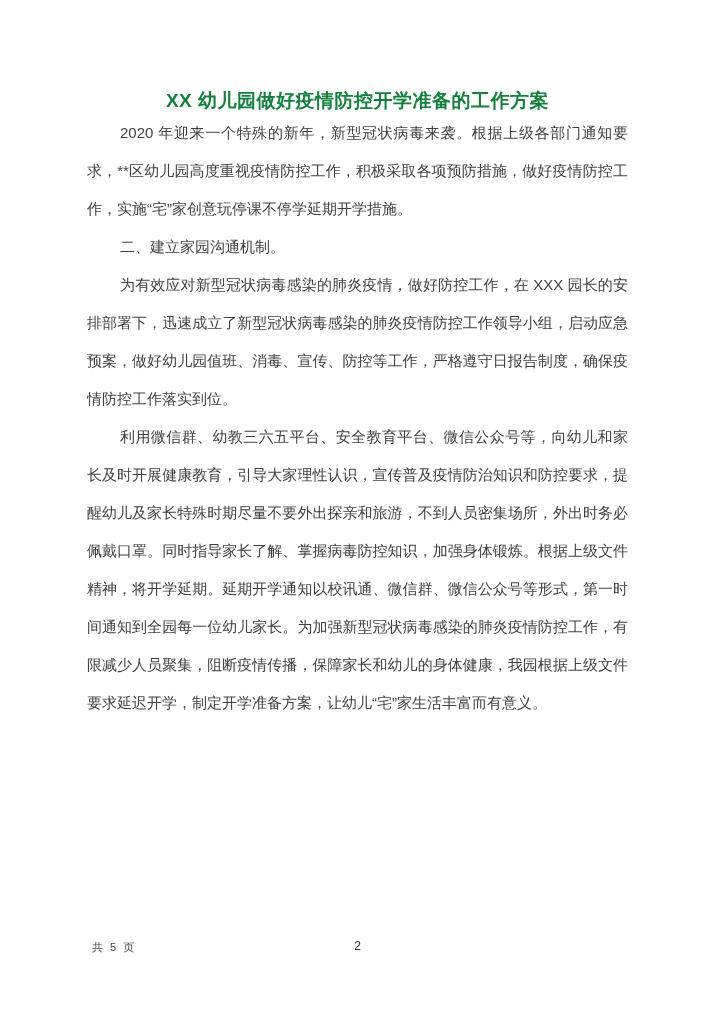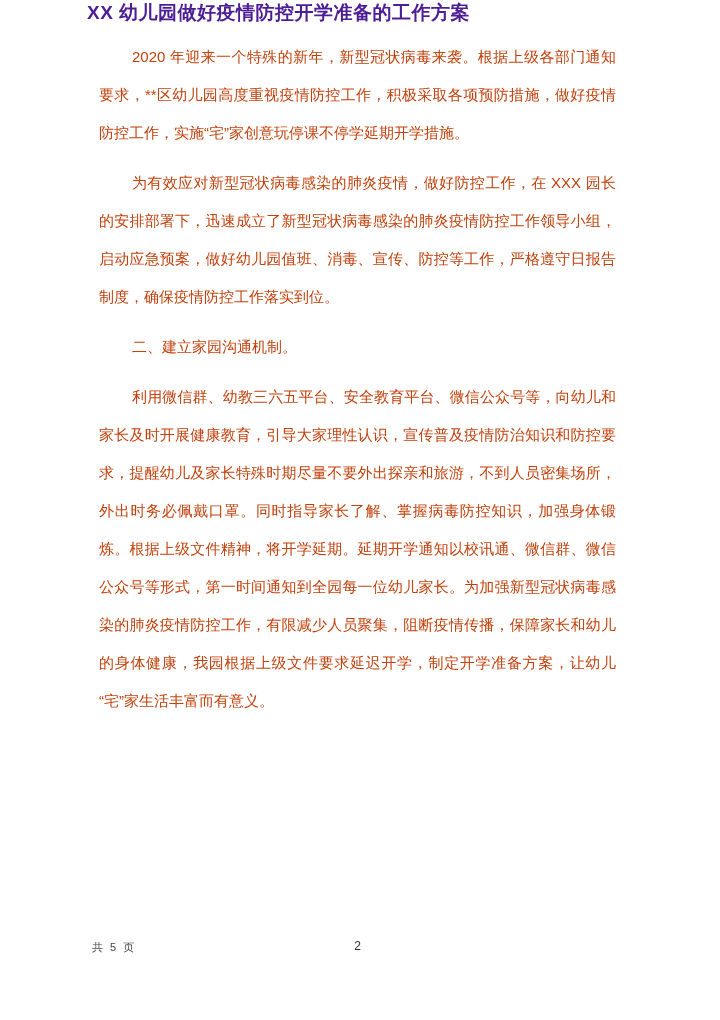--- a/index.html
+++ b/index.html
@@ -14,33 +14,34 @@
     background: #ffffff;
     overflow: hidden;
     font-family: "Liberation Sans", "DejaVu Sans", sans-serif;
     color: #212121;
   }
   .content {
     padding: 0 92px 0 87px;
   }
   .doc-title {
     margin: 0;
+    padding-top: 88px;
     line-height: 26px;
     font-size: 19px;
     font-weight: bold;
-    text-align: left;
-    color: #4c1d95;
+    text-align: center;
+    color: #15803d;
     letter-spacing: 0.5px;
   }
   p.body-par {
-    margin: 12px;
+    margin: 0;
     font-size: 15px;
     line-height: 38px;
     text-align: justify;
-    color: #c2410c;
+    color: #404040;
     word-break: break-all;
   }
   .indent { text-indent: 33px; }
   .mt-after-title { margin-top: 46px; }
   .mt-blank-line  { margin-top: 38px; }
   .footer {
     position: absolute;
     left: 87px;
     right: 92px;
     top: 938px;
@@ -70,23 +71,23 @@
 <body>
 
 <div class="page">
   <div class="content">
 
     <h1 class="doc-title">XX 幼儿园做好疫情防控开学准备的工作方案</h1>
 
     <p class="body-par indent mt-after-title">2020 年迎来一个特殊的新年，新型冠状病毒来袭。根据上级各部门通知要求，**区幼儿园高度重视疫情防控工作，积极采取各项预防措施，做好疫情防控工作，实施“宅”家创意玩停课不停学延期开学措施。</p>
 
 
+    <p class="body-par indent mt-blank-line">二、建立家园沟通机制。</p>
+
     <p class="body-par indent">为有效应对新型冠状病毒感染的肺炎疫情，做好防控工作，在 XXX 园长的安排部署下，迅速成立了新型冠状病毒感染的肺炎疫情防控工作领导小组，启动应急预案，做好幼儿园值班、消毒、宣传、防控等工作，严格遵守日报告制度，确保疫情防控工作落实到位。</p>
-
-    <p class="body-par indent mt-blank-line">二、建立家园沟通机制。</p>
 
     <p class="body-par indent">利用微信群、幼教三六五平台、安全教育平台、微信公众号等，向幼儿和家长及时开展健康教育，引导大家理性认识，宣传普及疫情防治知识和防控要求，提醒幼儿及家长特殊时期尽量不要外出探亲和旅游，不到人员密集场所，外出时务必佩戴口罩。同时指导家长了解、掌握病毒防控知识，加强身体锻炼。根据上级文件精神，将开学延期。延期开学通知以校讯通、微信群、微信公众号等形式，第一时间通知到全园每一位幼儿家长。为加强新型冠状病毒感染的肺炎疫情防控工作，有限减少人员聚集，阻断疫情传播，保障家长和幼儿的身体健康，我园根据上级文件要求延迟开学，制定开学准备方案，让幼儿“宅”家生活丰富而有意义。</p>
 
   </div>
 
   <div class="footer">
     <span class="pages-label">共 5 页</span>
     <span class="page-num">2</span>
   </div>
 </div>

